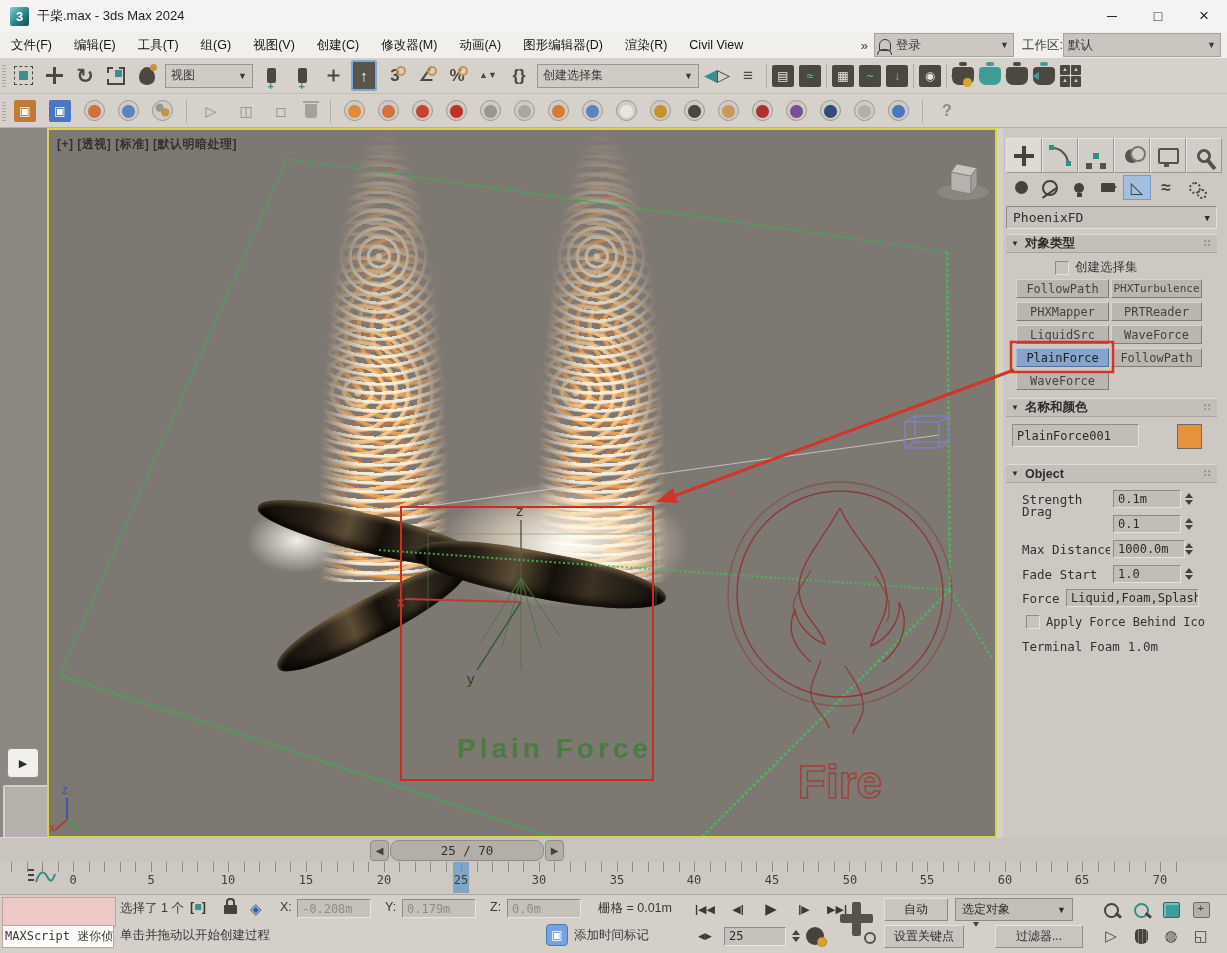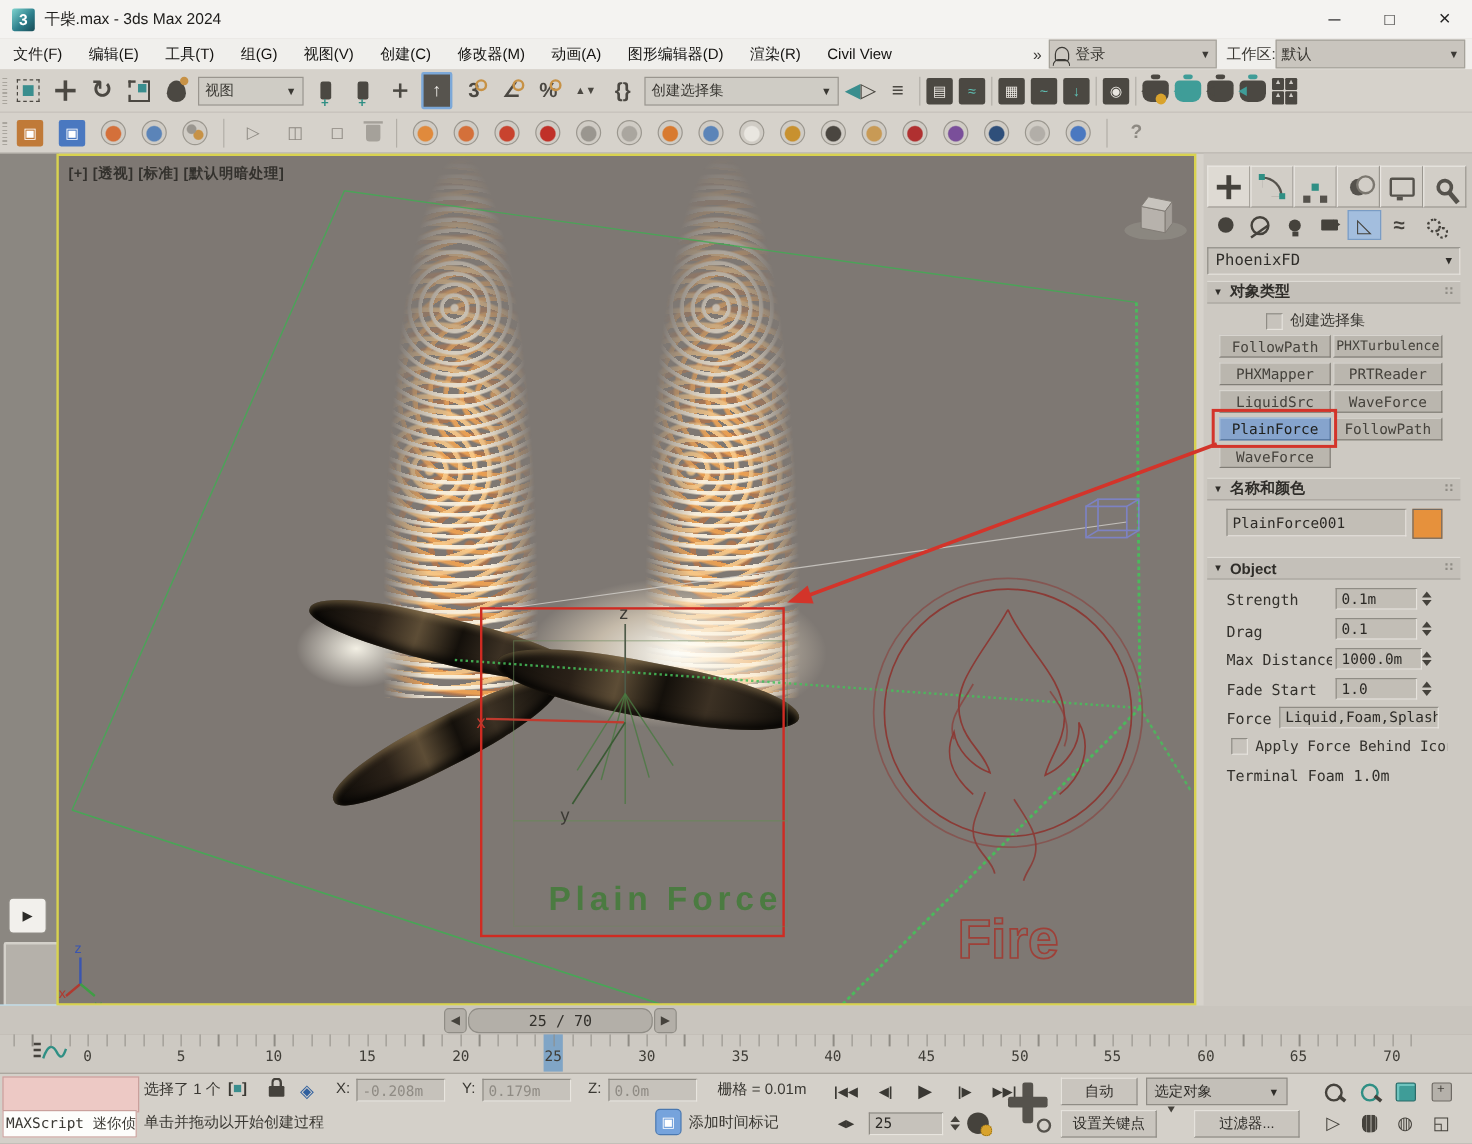--- a/index.html
+++ b/index.html
@@ -455,35 +455,35 @@
     <div class="pbtn" style="left:108px;top:197px;width:91px">WaveForce</div>
     <div class="pbtn hl" style="left:13px;top:220px;width:93px">PlainForce</div>
     <div class="pbtn" style="left:108px;top:220px;width:91px">FollowPath</div>
     <div class="pbtn" style="left:13px;top:243px;width:93px">WaveForce</div>
 
     <div class="rollhead" style="top:270px">
       <span class="ra">▼</span>
         <span>名称和颜色</span>
         <span class="grip">∷</span>
     </div>
-    <div class="pfield" style="left:19px;top:296px;width:150px;height:23px">PlainForce001</div>
+    <div class="pfield" style="left:9px;top:296px;width:127px;height:23px">PlainForce001</div>
     <div class="swatch" style="left:174px;top:296px"></div>
 
     <div class="rollhead" style="top:336px">
       <span class="ra">▼</span>
         <span>Object</span>
         <span class="grip">∷</span>
     </div>
     <div class="plabel abs" style="left:19px;top:364px;width:86px">Strength</div>
     <div class="pfield" style="left:110px;top:362px;width:68px;height:18px">0.1m</div>
     <div class="spinner" style="left:180px;top:362px">
         <i class="up"></i>
         <i class="dn"></i>
       </div>
-    <div class="plabel abs" style="left:19px;top:391px;width:86px">Drag</div>
+    <div class="plabel abs" style="left:19px;top:376px;width:86px">Drag</div>
     <div class="pfield" style="left:110px;top:387px;width:68px;height:18px">0.1</div>
     <div class="spinner" style="left:180px;top:387px">
         <i class="up"></i>
         <i class="dn"></i>
       </div>
     <div class="plabel abs" style="left:19px;top:414px;width:88px">Max Distance</div>
     <div class="pfield" style="left:110px;top:412px;width:72px;height:18px">1000.0m</div>
     <div class="spinner" style="left:180px;top:412px">
         <i class="up"></i>
         <i class="dn"></i>

